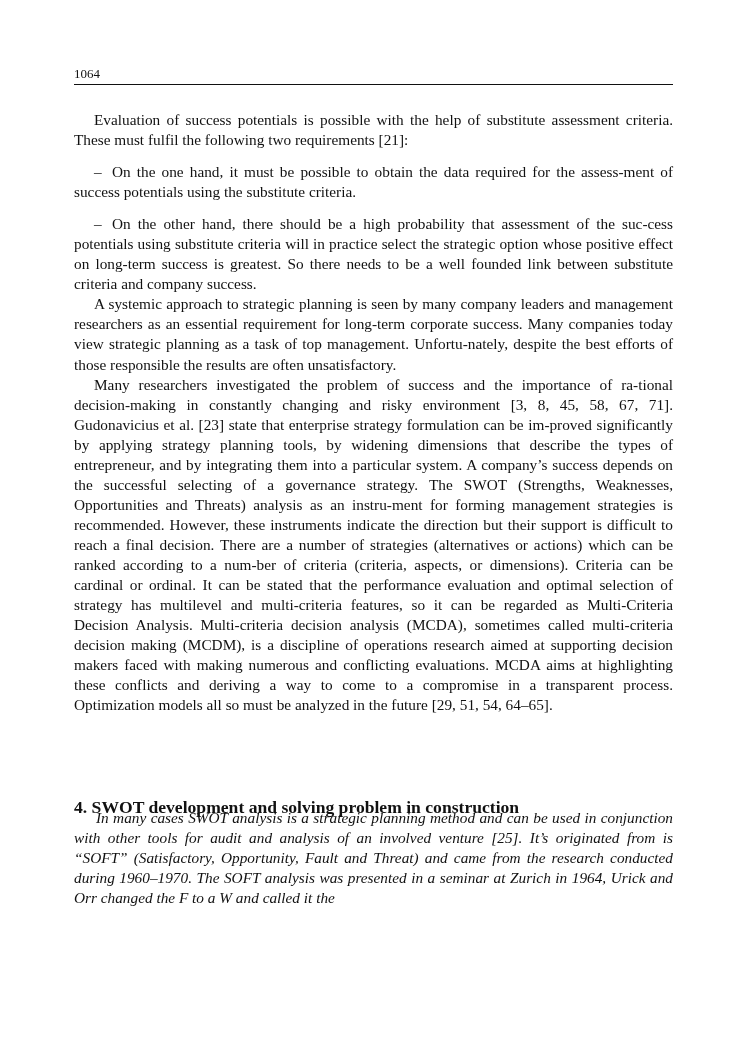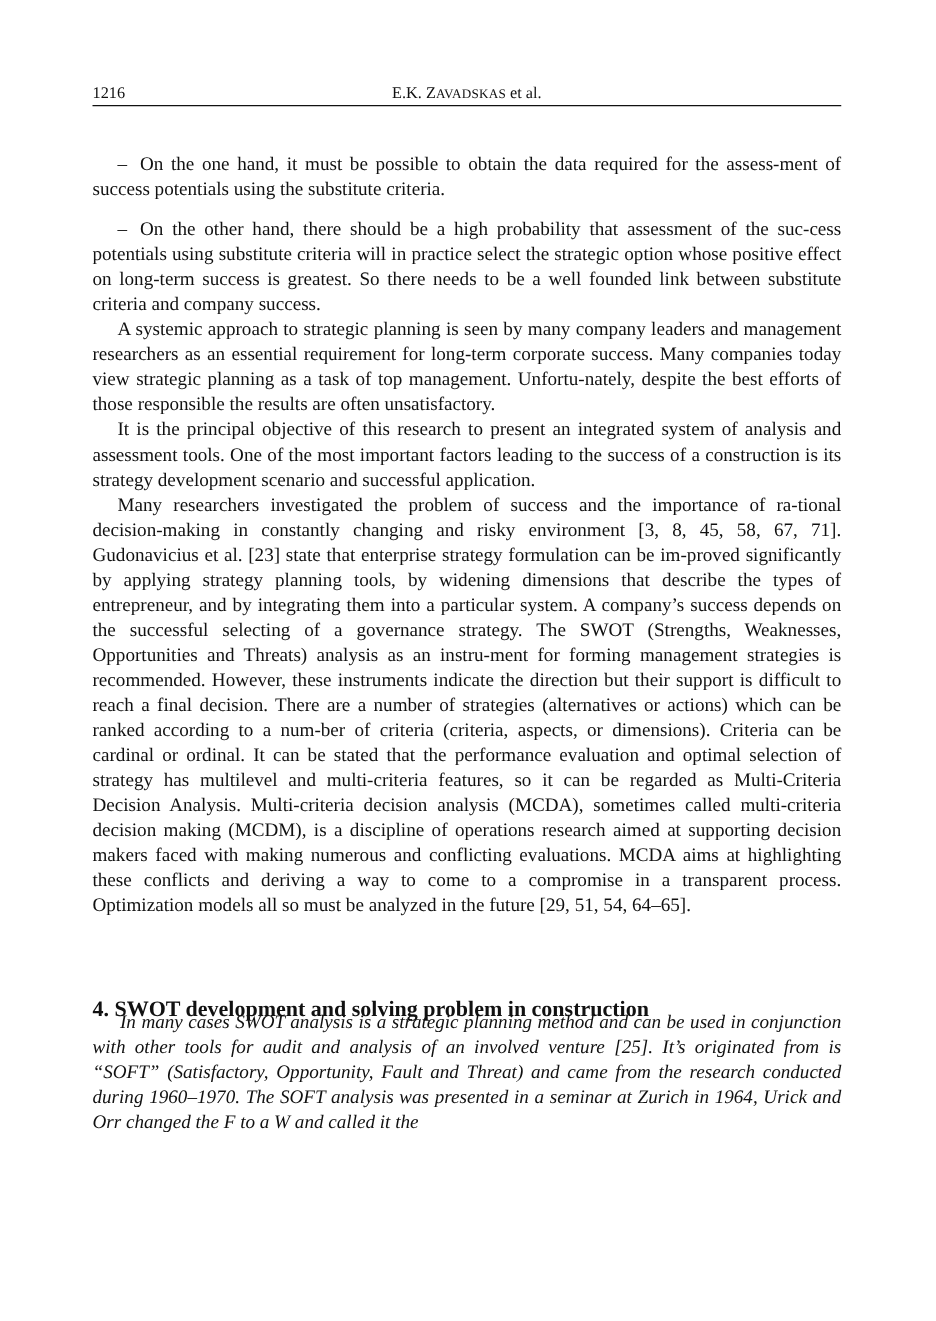--- a/index.html
+++ b/index.html
@@ -34,29 +34,28 @@
     font-size: 15.3px; line-height: 20.05px; text-align: justify; font-style: italic;
   }
   .body2 p { margin: 0; text-indent: 22px; }
 </style>
 </head>
 <body>
 
 <div class="page">
 
   <div class="running-head">
-    <span class="pageno">1216</span>
-    <span class="author"><span>E.K. Z</span><span class="sc">AVADSKAS</span><span> et al.</span></span>
+    <span class="pageno">1064</span>
   </div>
 
   <div class="body">
+    <p>Evaluation of success potentials is possible with the help of substitute assessment criteria. These must fulfil the following two requirements [21]:</p>
     <p class="item"><span class="dash">–</span><span>On the one hand, it must be possible to obtain the data required for the assess-ment of success potentials using the substitute criteria.</span></p>
     <p class="item"><span class="dash">–</span><span>On the other hand, there should be a high probability that assessment of the suc-cess potentials using substitute criteria will in practice select the strategic option whose positive effect on long-term success is greatest. So there needs to be a well founded link between substitute criteria and company success.</span></p>
     <p>A systemic approach to strategic planning is seen by many company leaders and management researchers as an essential requirement for long-term corporate success. Many companies today view strategic planning as a task of top management. Unfortu-nately, despite the best efforts of those responsible the results are often unsatisfactory.</p>
-    <p>It is the principal objective of this research to present an integrated system of analysis and assessment tools. One of the most important factors leading to the success of a construction is its strategy development scenario and successful application.</p>
     <p>Many researchers investigated the problem of success and the importance of ra-tional decision-making in constantly changing and risky environment [3, 8, 45, 58, 67, 71]. Gudonavicius et al. [23] state that enterprise strategy formulation can be im-proved significantly by applying strategy planning tools, by widening dimensions that describe the types of entrepreneur, and by integrating them into a particular system. A company’s success depends on the successful selecting of a governance strategy. The SWOT (Strengths, Weaknesses, Opportunities and Threats) analysis as an instru-ment for forming management strategies is recommended. However, these instruments indicate the direction but their support is difficult to reach a final decision. There are a number of strategies (alternatives or actions) which can be ranked according to a num-ber of criteria (criteria, aspects, or dimensions). Criteria can be cardinal or ordinal. It can be stated that the performance evaluation and optimal selection of strategy has multilevel and multi-criteria features, so it can be regarded as Multi-Criteria Decision Analysis. Multi-criteria decision analysis (MCDA), sometimes called multi-criteria decision making (MCDM), is a discipline of operations research aimed at supporting decision makers faced with making numerous and conflicting evaluations. MCDA aims at highlighting these conflicts and deriving a way to come to a compromise in a transparent process. Optimization models all so must be analyzed in the future [29, 51, 54, 64–65].</p>
   </div>
 
   <h2 class="section-title">4. SWOT development and solving problem in construction</h2>
 
   <div class="body2">
     <p>In many cases SWOT analysis is a strategic planning method and can be used in conjunction with other tools for audit and analysis of an involved venture [25]. It’s originated from is “SOFT” (Satisfactory, Opportunity, Fault and Threat) and came from the research conducted during 1960–1970. The SOFT analysis was presented in a seminar at Zurich in 1964, Urick and Orr changed the F to a W and called it the</p>
   </div>
 
 </div>

